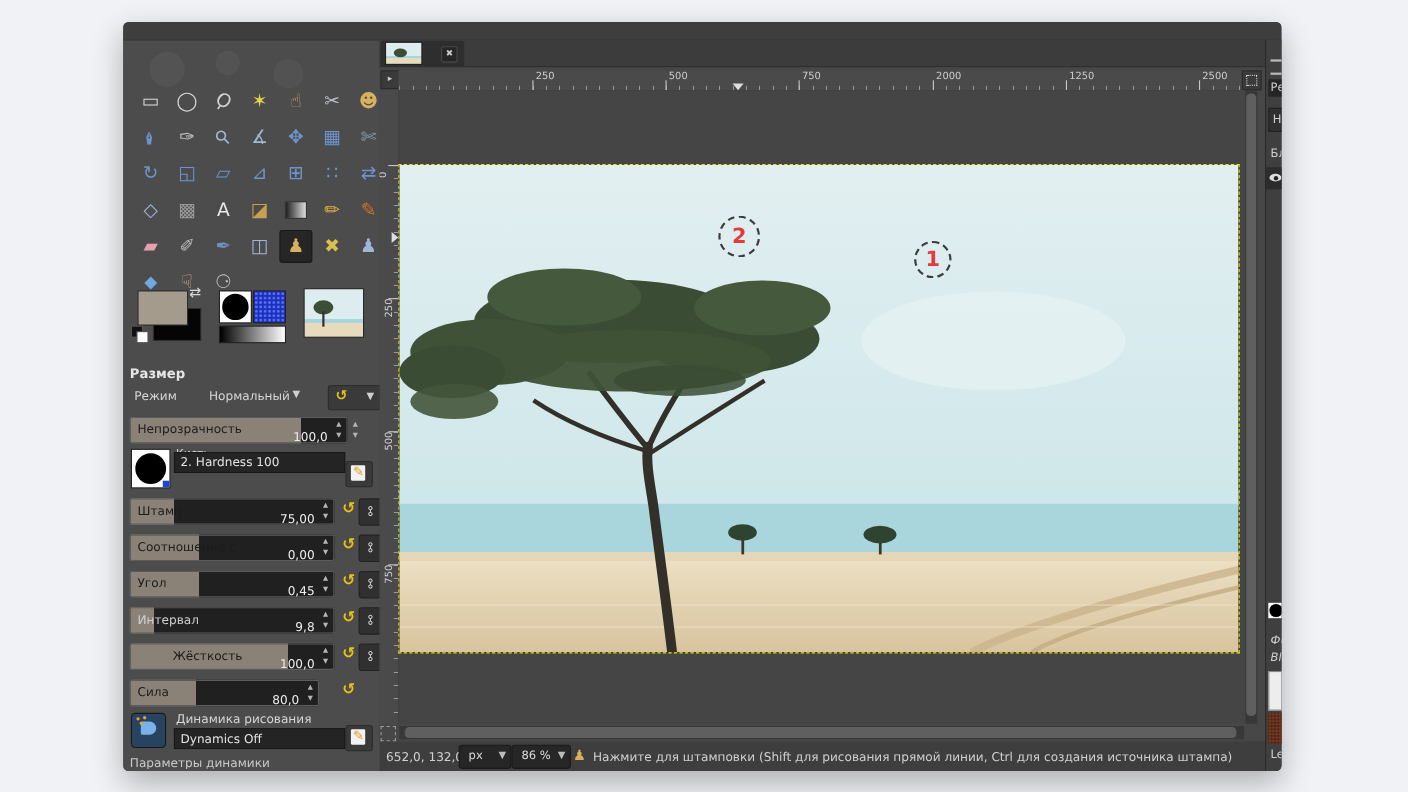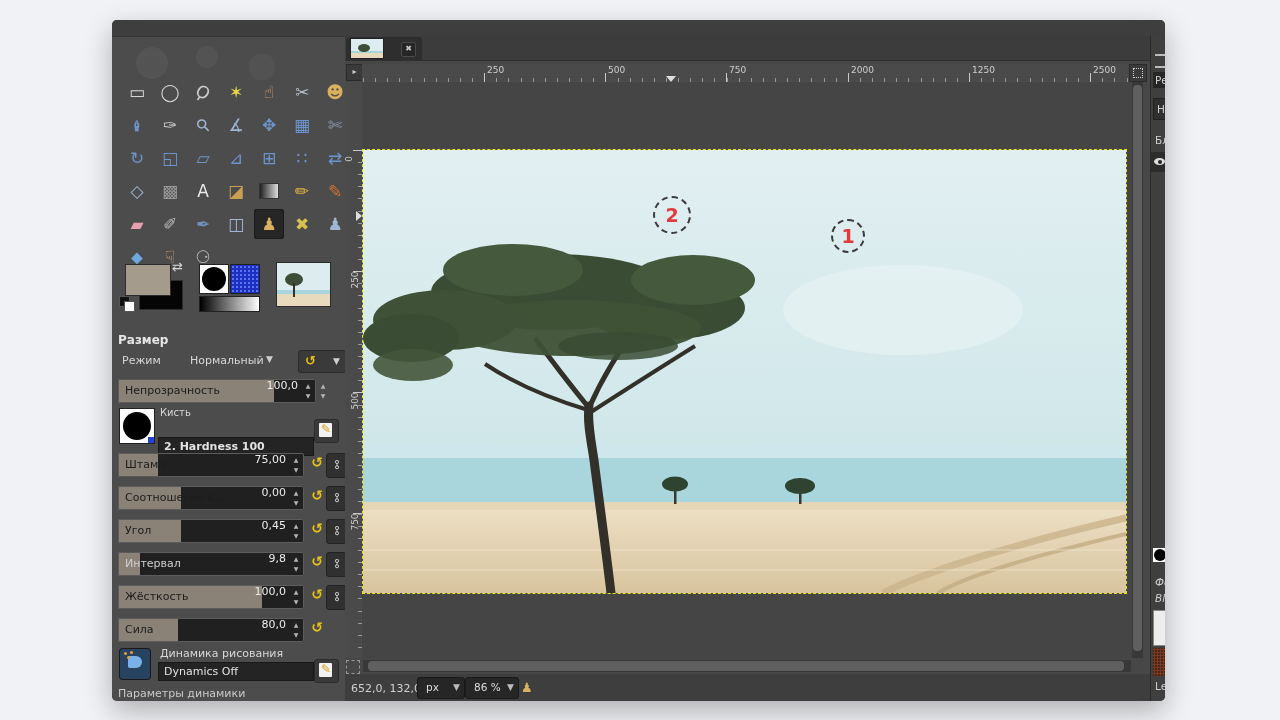--- a/index.html
+++ b/index.html
@@ -46,35 +46,35 @@
   #opt-title{left:6px;top:296px;color:#e6e6e6;font-size:12px;font-weight:bold;}
   #mode-row{left:6px;top:313px;width:224px;height:21px;color:#d6d6d6;font-size:11px;}
   #mode-label{position:absolute;left:4px;top:4px;}
   #mode-value{position:absolute;left:72px;top:4px;}
   #mode-dd-arrow{position:absolute;left:148px;top:4px;font-size:9px;color:#cfcfcf;}
   #mode-btns{position:absolute;left:180px;top:0px;width:46px;height:21px;background:#3a3a3a;border:1px solid #2b2b2b;border-radius:3px;}
   #mode-btns .r{position:absolute;left:6px;top:2px;color:#e8c018;font-weight:bold;font-size:13px;}
   #mode-btns .a{position:absolute;right:5px;top:5px;color:#cfcfcf;font-size:9px;}
   .spin-scale{position:relative;height:24px;box-shadow:inset 0 0 0 1px #5c5c5c;border-radius:2px;font-size:11px;cursor:ew-resize;}
   .spin-scale .lbl{position:absolute;left:7px;top:5px;white-space:nowrap;max-width:120px;overflow:hidden;text-overflow:ellipsis;}
-  .spin-scale .val{position:absolute;right:18px;top:0;color:#ececec;}
+  .spin-scale .val{position:absolute;right:18px;top:12px;color:#ececec;}
   .spin-scale .spin{position:absolute;right:3px;top:2px;width:10px;height:20px;color:#b5b5b5;font-size:6px;line-height:10px;text-align:center;cursor:pointer;}
   .reset-btn{position:absolute;color:#e8c018;font-size:14px;font-weight:bold;width:18px;height:22px;text-align:center;cursor:pointer;}
   .chain-btn{position:absolute;width:19px;height:23px;background:#303030;border:1px solid #222;border-radius:3px;
              color:#d8d8d8;text-align:center;line-height:21px;font-size:11px;cursor:pointer;}
   .chain-btn span{display:inline-block;transform:rotate(90deg);}
   #opacity-row{left:6px;top:342px;width:198px;}
   #opacity-spin{left:206px;top:344px;width:10px;height:20px;color:#b5b5b5;font-size:6px;line-height:10px;text-align:center;}
   #brush-block{left:0;top:370px;width:233px;height:40px;}
   #brush-thumb{position:absolute;left:8px;top:2px;width:34px;height:34px;background:#fff;box-shadow:0 0 0 1px #222;cursor:pointer;}
   #brush-thumb i{position:absolute;left:3px;top:3px;width:28px;height:28px;border-radius:50%;background:#000;}
   #brush-thumb u{position:absolute;right:0;bottom:0;width:6px;height:6px;background:#2244cc;}
   #brush-label{position:absolute;left:48px;top:0px;color:#d6d6d6;font-size:10px;}
-  #brush-field{position:absolute;left:46px;top:30px;width:150px;height:19px;background:#242424;box-shadow:inset 0 0 0 1px #181818;
-               color:#e2e2e2;font-size:11px;line-height:19px;padding-left:6px;cursor:text;font-weight:bold;}
+  #brush-field{position:absolute;left:46px;top:4px;width:150px;height:19px;background:#242424;box-shadow:inset 0 0 0 1px #181818;
+               color:#e2e2e2;font-size:11px;line-height:19px;padding-left:6px;cursor:text;}
   .edit-btn{position:absolute;width:23px;height:22px;background:#3a3a3a;border:1px solid #2b2b2b;border-radius:3px;cursor:pointer;}
   .edit-btn i{position:absolute;left:4px;top:3px;width:13px;height:14px;background:#f2f2f2;border-radius:1px;}
   .edit-btn u{position:absolute;left:6px;top:2px;color:#d89c10;font-size:12px;text-decoration:none;font-style:normal;}
   #brush-edit{left:202px;top:12px;}
   #slider-stack{left:6px;top:416px;width:233px;}
   #slider-stack .row{position:relative;height:24px;margin-bottom:9px;width:186px;}
   #dynamics-block{left:0;top:610px;width:233px;height:42px;}
   #dyn-icon{position:absolute;left:8px;top:2px;width:30px;height:30px;background:#203races;}
   #dyn-icon{background:#27435f;box-shadow:0 0 0 1px #1a1a1a;border-radius:3px;}
   #dyn-icon i{position:absolute;left:8px;top:7px;width:14px;height:12px;background:#7ab1e8;border-radius:2px 7px 7px 2px;}
@@ -357,29 +357,29 @@
             <div class="spin-scale" style="width: 186px; background: linear-gradient(90deg, rgb(138, 130, 119) 22px, rgb(32, 32, 32) 22px);">
               <span class="lbl" style="color: rgb(207, 207, 207);">Интервал</span>
               <span class="val">9,8</span>
               <span class="spin">▲<br>▼</span>
             </div>
             <span class="reset-btn" style="left: 190px; top: 1px;">↺</span>
             <span class="chain-btn" style="left: 208px; top: 0px;"><span>⚯</span></span>
           </div>
           <div class="row">
             <div class="spin-scale" style="width: 186px; background: linear-gradient(90deg, rgb(138, 130, 119) 144px, rgb(32, 32, 32) 144px);">
-              <span class="lbl" style="color: rgb(28, 28, 28);">Жёсткость</span>
+              <span class="lbl" style="color: rgb(28, 28, 28); margin-left: 32px;">Жёсткость</span>
               <span class="val">100,0</span>
               <span class="spin">▲<br>▼</span>
             </div>
             <span class="reset-btn" style="left: 190px; top: 1px;">↺</span>
             <span class="chain-btn" style="left: 208px; top: 0px;"><span>⚯</span></span>
           </div>
           <div class="row">
-            <div class="spin-scale" style="width: 186px; background: linear-gradient(90deg, rgb(138, 130, 119) 60px, rgb(32, 32, 32) 60px);">
+            <div class="spin-scale" style="width: 172px; background: linear-gradient(90deg, rgb(138, 130, 119) 60px, rgb(32, 32, 32) 60px);">
               <span class="lbl" style="color: rgb(28, 28, 28);">Сила</span>
               <span class="val">80,0</span>
               <span class="spin">▲<br>▼</span>
             </div>
             <span class="reset-btn" style="left: 190px; top: 1px;">↺</span>
           </div>
         </div>
 
       <div id="dynamics-block" class="abs">
         <div id="dyn-icon">
@@ -495,20 +495,21 @@
     <div id="hscroll" class="abs">
         <div class="thumb"></div>
       </div>
     <div id="quickmask" class="abs"></div>
 
     <div id="statusbar" class="abs">
       <span id="coords">652,0, 132,0</span>
       <span id="unit-dd" class="dd"><span>px</span><i>▼</i></span>
       <span id="zoom-dd" class="dd"><span>86 %</span><i>▼</i></span>
       <span id="status-tool-icon">♟</span>
+      <span id="status-msg">Нажмите для штамповки (Shift для рисования прямой линии, Ctrl для создания источника штампа)</span>
     </div>
 
     <div id="rightdock" class="abs">
       <i id="rd-icon"></i>
       <div id="rd-mode" class="frag">Режим</div>
       <div id="rd-dd" class="frag">Нормальный</div>
       <div id="rd-lock" class="frag">Блокировка:</div>
       <div id="rd-eyerow">
           <span id="rd-eye">
             <i></i>

